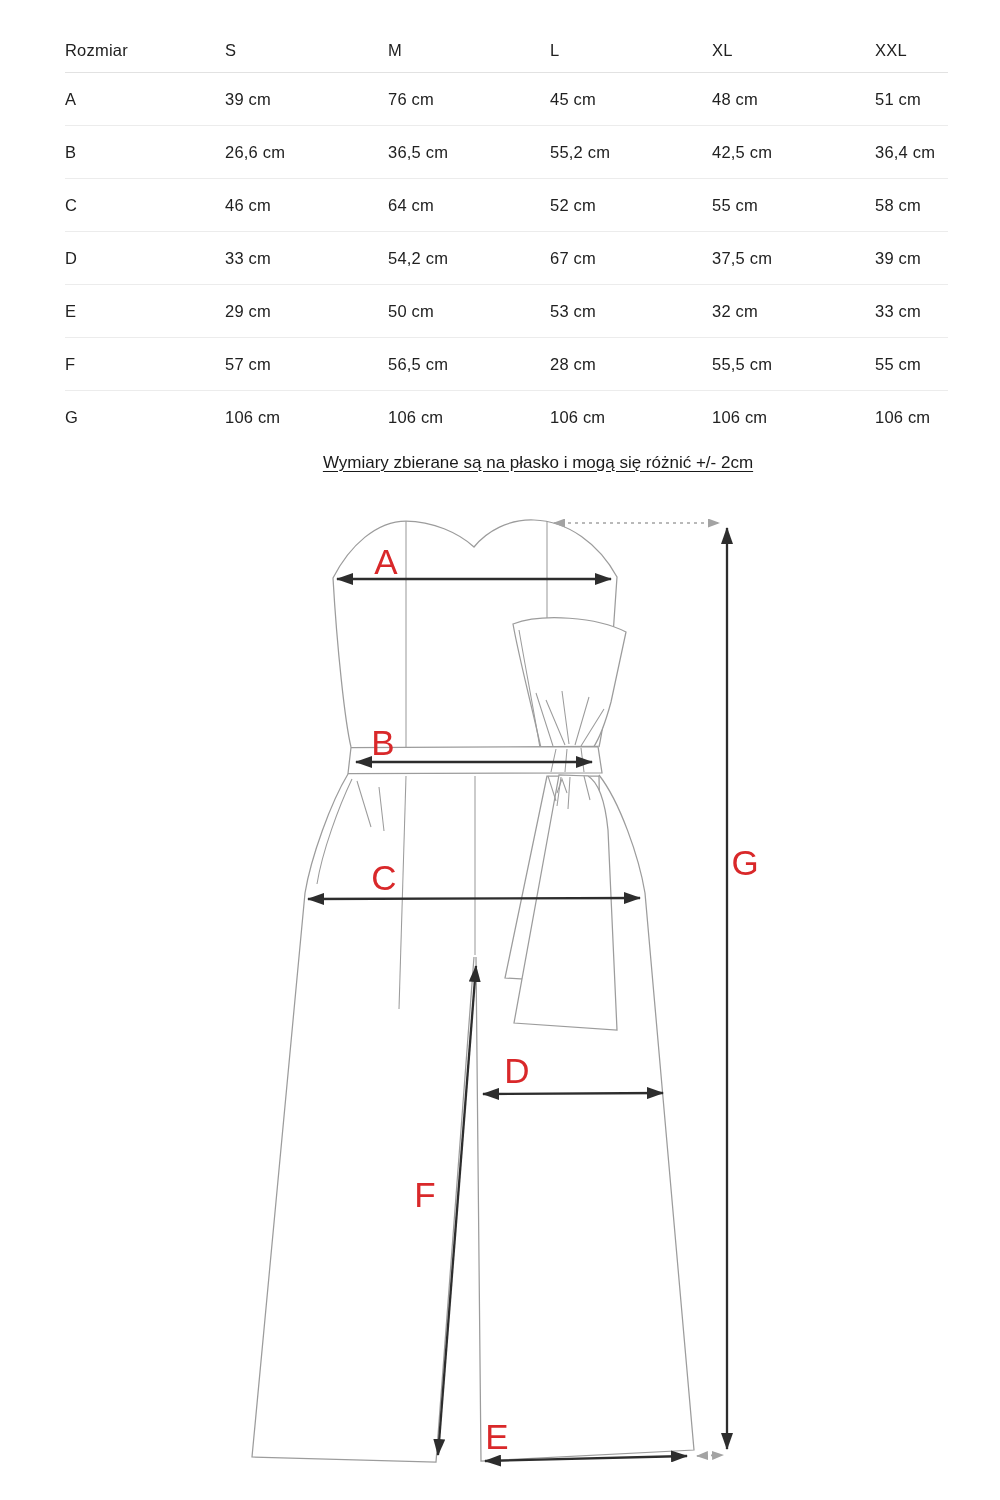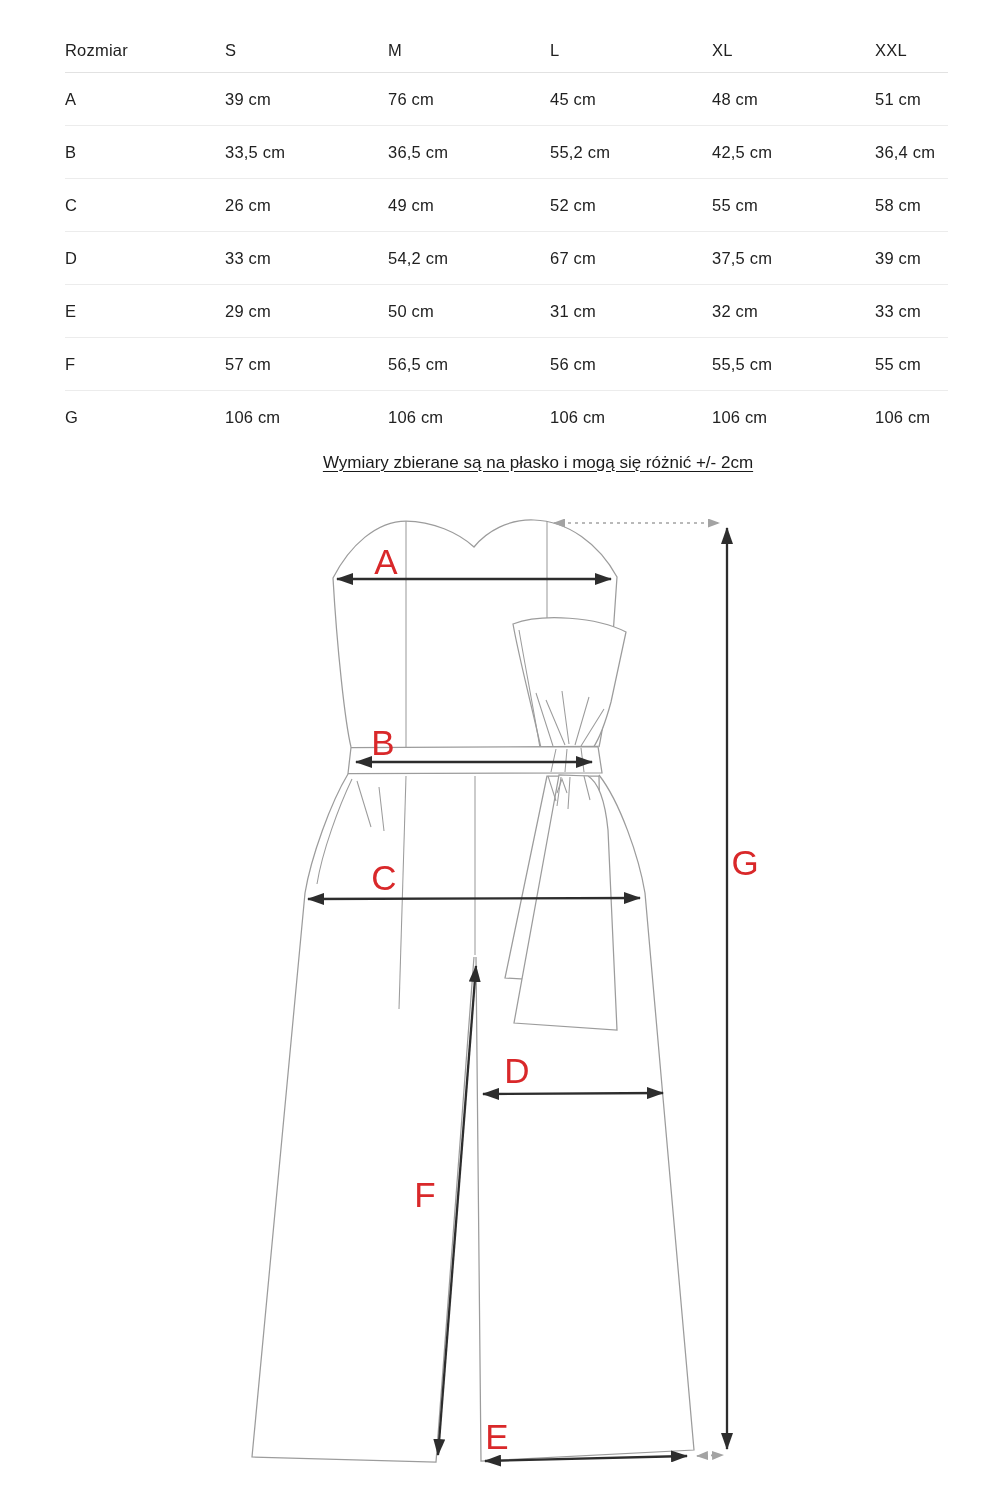--- a/index.html
+++ b/index.html
@@ -65,59 +65,59 @@
       <div class="cell">A</div>
       <div class="cell">39 cm</div>
       <div class="cell">76 cm</div>
       <div class="cell">45 cm</div>
       <div class="cell">48 cm</div>
       <div class="cell">51 cm</div>
     </div>
 
     <div class="trow">
       <div class="cell">B</div>
-      <div class="cell">33,5 cm</div>
+      <div class="cell">26,6 cm</div>
       <div class="cell">36,5 cm</div>
       <div class="cell">55,2 cm</div>
       <div class="cell">42,5 cm</div>
       <div class="cell">36,4 cm</div>
     </div>
 
     <div class="trow">
       <div class="cell">C</div>
-      <div class="cell">26 cm</div>
-      <div class="cell">49 cm</div>
+      <div class="cell">46 cm</div>
+      <div class="cell">64 cm</div>
       <div class="cell">52 cm</div>
       <div class="cell">55 cm</div>
       <div class="cell">58 cm</div>
     </div>
 
     <div class="trow">
       <div class="cell">D</div>
       <div class="cell">33 cm</div>
       <div class="cell">54,2 cm</div>
       <div class="cell">67 cm</div>
       <div class="cell">37,5 cm</div>
       <div class="cell">39 cm</div>
     </div>
 
     <div class="trow">
       <div class="cell">E</div>
       <div class="cell">29 cm</div>
       <div class="cell">50 cm</div>
-      <div class="cell">31 cm</div>
+      <div class="cell">53 cm</div>
       <div class="cell">32 cm</div>
       <div class="cell">33 cm</div>
     </div>
 
     <div class="trow">
       <div class="cell">F</div>
       <div class="cell">57 cm</div>
       <div class="cell">56,5 cm</div>
-      <div class="cell">56 cm</div>
+      <div class="cell">28 cm</div>
       <div class="cell">55,5 cm</div>
       <div class="cell">55 cm</div>
     </div>
 
     <div class="trow last">
       <div class="cell">G</div>
       <div class="cell">106 cm</div>
       <div class="cell">106 cm</div>
       <div class="cell">106 cm</div>
       <div class="cell">106 cm</div>

